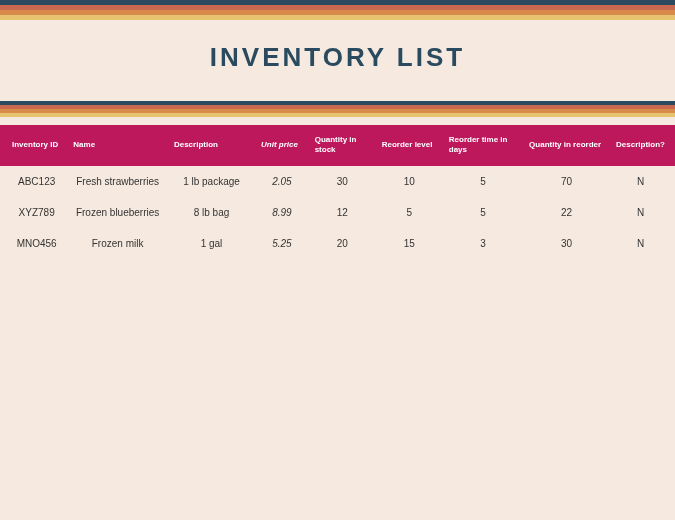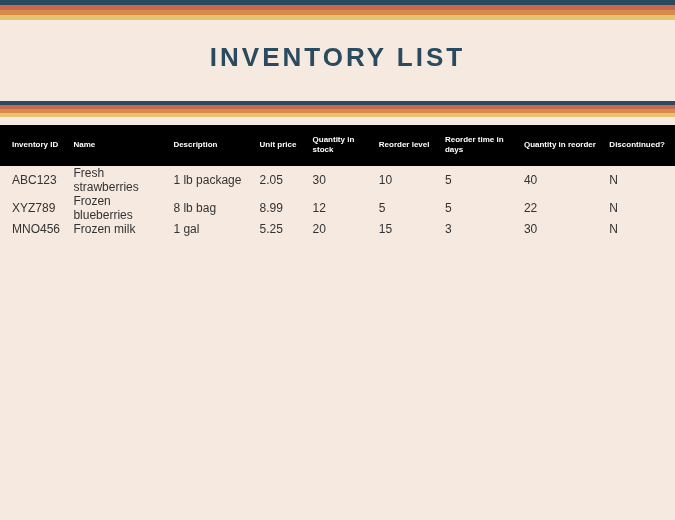--- a/index.html
+++ b/index.html
@@ -50,39 +50,40 @@
 
     .table-wrapper {
       margin-top: 8px;
     }
     table {
       width: 100%;
       border-collapse: collapse;
       font-size: 8px;
     }
     thead {
-      background: #000000;
+      background: #be185d;
       color: #fff;
     }
     thead th {
       text-align: left;
       font-weight: bold;
       padding: 10px 6px;
       font-size: 8px;
       line-height: 1.3;
     }
     tbody td {
-      padding: 0 6px;
+      padding: 10px 6px;
       color: #333;
-      font-size: 12px;
+      font-size: 10px;
+      text-align: center;
     }
     th:nth-child(1), td:nth-child(1) { padding-left: 12px; width: 10%; }
     th:nth-child(2), td:nth-child(2) { width: 15%; }
     th:nth-child(3), td:nth-child(3) { width: 13%; }
-    th:nth-child(4), td:nth-child(4) { width: 8%; }
+    th:nth-child(4), td:nth-child(4) { width: 8%; font-style: italic; }
     th:nth-child(5), td:nth-child(5) { width: 10%; }
     th:nth-child(6), td:nth-child(6) { width: 10%; }
     th:nth-child(7), td:nth-child(7) { width: 12%; }
     th:nth-child(8), td:nth-child(8) { width: 13%; }
     th:nth-child(9), td:nth-child(9) { width: 11%; padding-right: 10px; }
   </style>
 </head>
 <body>
 
 <div class="top-stripes">
@@ -108,33 +109,33 @@
     <thead>
       <tr>
         <th>Inventory ID</th>
         <th>Name</th>
         <th>Description</th>
         <th>Unit price</th>
         <th>Quantity in stock</th>
         <th>Reorder level</th>
         <th>Reorder time in days</th>
         <th>Quantity in reorder</th>
-        <th>Discontinued?</th>
+        <th>Description?</th>
       </tr>
     </thead>
     <tbody id="table-body">
     <tr>
           <td>ABC123</td>
           <td>Fresh strawberries</td>
           <td>1 lb package</td>
           <td>2.05</td>
           <td>30</td>
           <td>10</td>
           <td>5</td>
-          <td>40</td>
+          <td>70</td>
           <td>N</td>
         </tr>
         <tr>
           <td>XYZ789</td>
           <td>Frozen blueberries</td>
           <td>8 lb bag</td>
           <td>8.99</td>
           <td>12</td>
           <td>5</td>
           <td>5</td>

